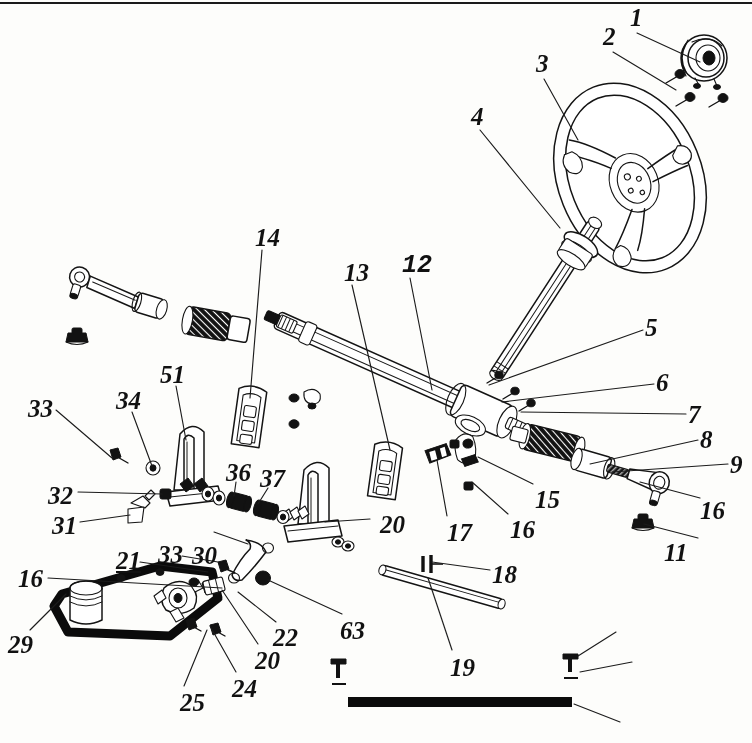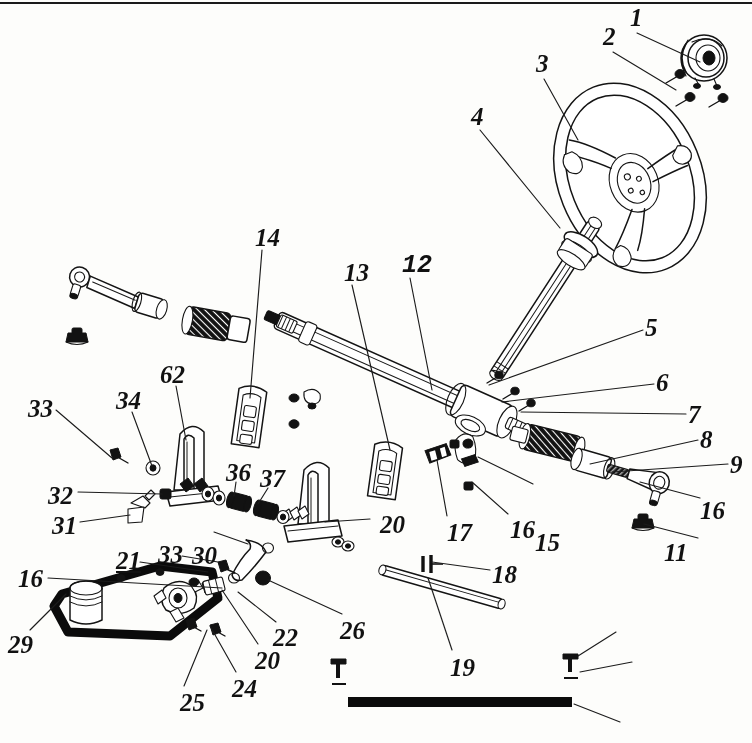--- a/index.html
+++ b/index.html
@@ -478,38 +478,38 @@
       <div class="callout" style="left: 645px; top: 315px;">5</div>
       <div class="callout" style="left: 656px; top: 370px;">6</div>
       <div class="callout" style="left: 688px; top: 402px;">7</div>
       <div class="callout" style="left: 700px; top: 427px;">8</div>
       <div class="callout" style="left: 730px; top: 452px;">9</div>
       <div class="callout" style="left: 700px; top: 498px;">16</div>
       <div class="callout" style="left: 664px; top: 540px;">11</div>
       <div class="callout" style="left: 402px; top: 253px; font-family: Liberation Mono, monospace;">12</div>
       <div class="callout" style="left: 344px; top: 260px;">13</div>
       <div class="callout" style="left: 255px; top: 225px;">14</div>
-      <div class="callout" style="left: 535px; top: 487px; margin-top: 43px;">15</div>
+      <div class="callout" style="left: 535px; top: 487px;">15</div>
       <div class="callout" style="left: 510px; top: 517px;">16</div>
       <div class="callout" style="left: 447px; top: 520px; text-align: center;">17</div>
       <div class="callout" style="left: 492px; top: 562px; text-align: center;">18</div>
       <div class="callout" style="left: 450px; top: 655px;">19</div>
       <div class="callout" style="left: 380px; top: 512px;">20</div>
       <div class="callout" style="left: 116px; top: 548px; text-decoration: underline;">21</div>
       <div class="callout" style="left: 273px; top: 625px;">22</div>
       <div class="callout" style="left: 255px; top: 648px;">20</div>
       <div class="callout" style="left: 232px; top: 676px; font-family: Liberation Serif, serif;">24</div>
       <div class="callout" style="left: 180px; top: 690px;">25</div>
       <div class="callout" style="left: 8px; top: 632px;">29</div>
       <div class="callout" style="left: 192px; top: 522px; margin-top: 21px;">30</div>
       <div class="callout" style="left: 52px; top: 513px;">31</div>
       <div class="callout" style="left: 48px; top: 483px;">32</div>
       <div class="callout" style="left: 28px; top: 396px;">33</div>
       <div class="callout" style="left: 158px; top: 542px;">33</div>
       <div class="callout" style="left: 116px; top: 388px;">34</div>
-      <div class="callout" style="left: 160px; top: 362px;">62</div>
+      <div class="callout" style="left: 160px; top: 362px;">51</div>
       <div class="callout" style="left: 226px; top: 460px;">36</div>
       <div class="callout" style="left: 260px; top: 466px;">37</div>
-      <div class="callout" style="left: 340px; top: 618px;">26</div>
+      <div class="callout" style="left: 340px; top: 618px;">63</div>
       <div class="callout" style="left: 18px; top: 566px;">16</div>
     </div>
 
 </div>
 
 </body></html>

